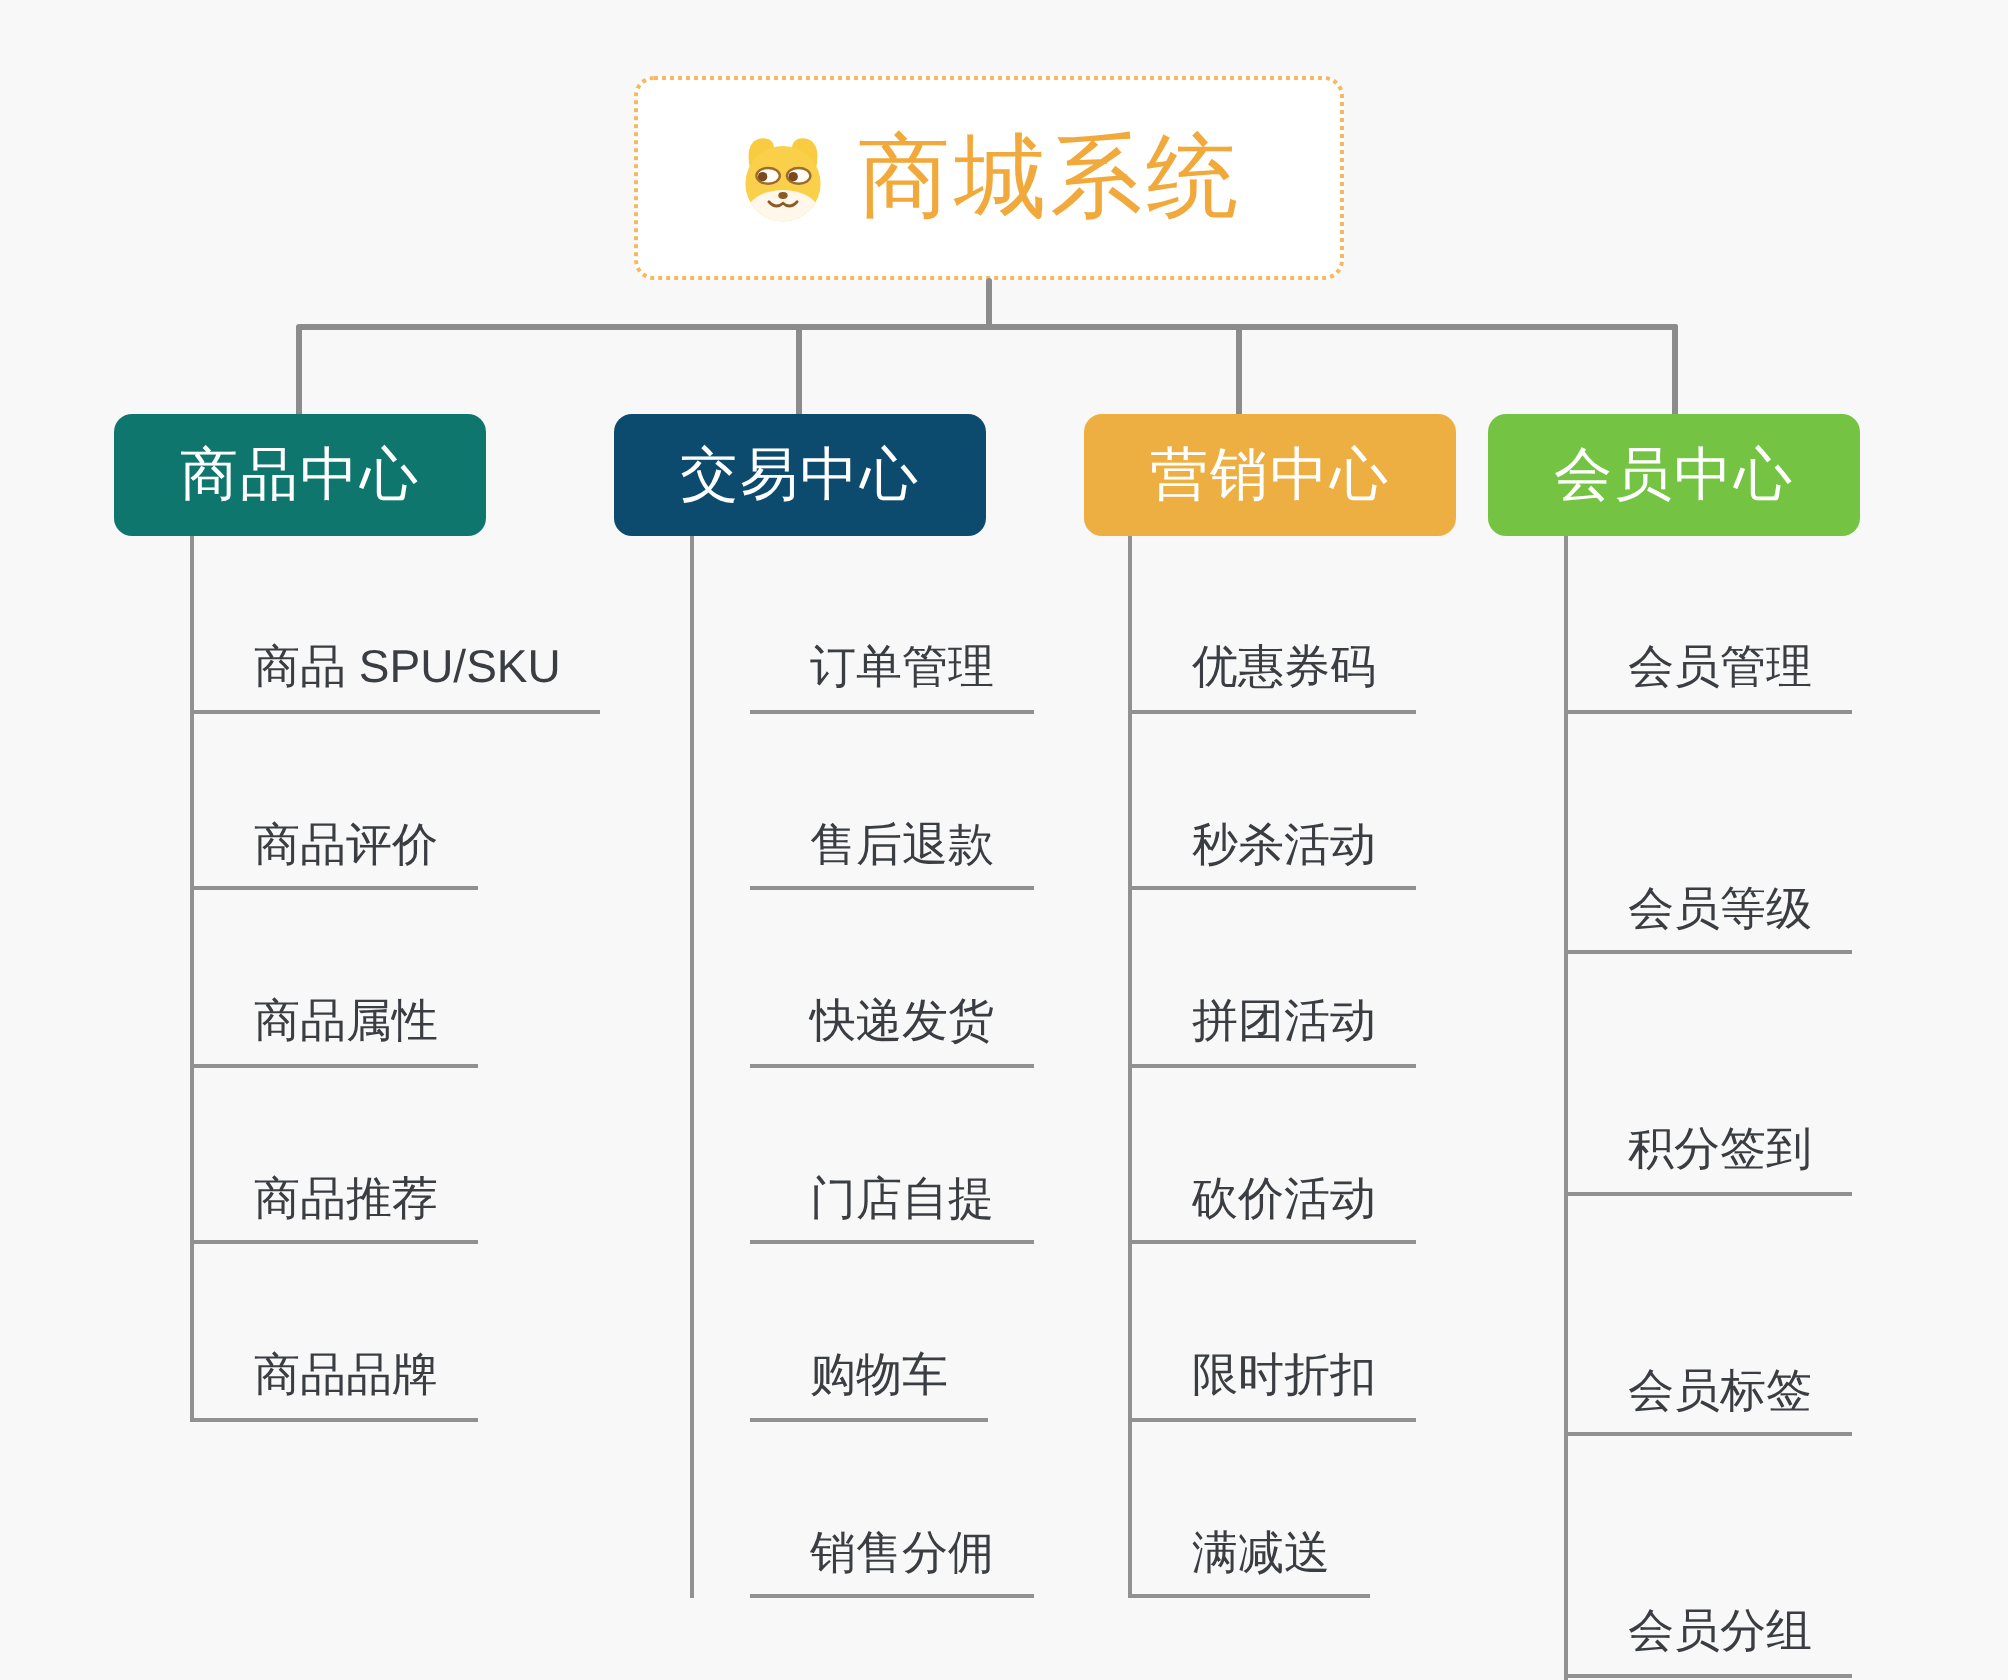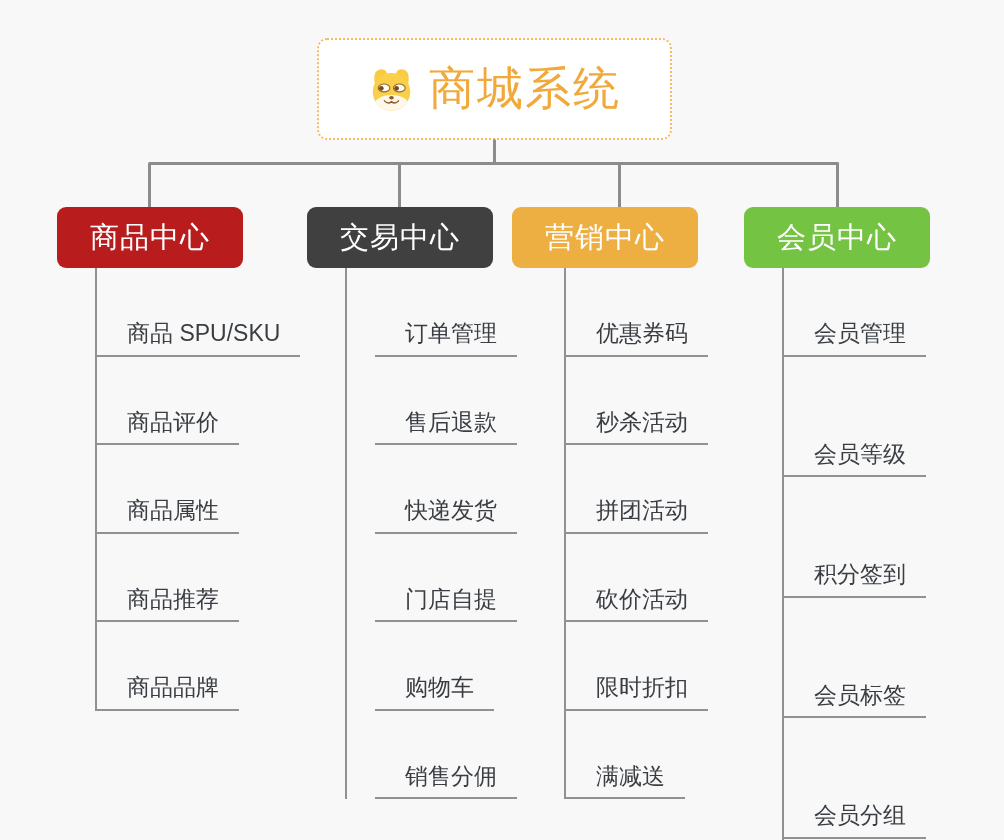--- a/index.html
+++ b/index.html
@@ -34,21 +34,21 @@
 
   
   .branch{
     position:absolute;top:207px;width:186px;height:61px;
     border-radius:9px;display:flex;align-items:center;justify-content:center;
     color:#ffffff;font-size:29px;letter-spacing:1px;white-space:nowrap;
     box-sizing:border-box;
   }
   .branch-1{left:57px;}
   .branch-2{left:307px;}
-  .branch-3{left:512px;}
+  .branch-3{left:542px;}
   .branch-4{left:744px;}
 
   
   .column{
     position:absolute;top:268px;
     display:flex;flex-direction:column;align-items:flex-start;
     border-left:2.5px solid #919191;
     margin-left:22px;
   }
   .col-1{left:73px;}
@@ -93,22 +93,22 @@
     <span class="title">商城系统</span>
   </div>
 
   <div class="line ln-root-drop"></div>
   <div class="line ln-horizontal"></div>
   <div class="line ln-drop-1"></div>
   <div class="line ln-drop-2"></div>
   <div class="line ln-drop-3"></div>
   <div class="line ln-drop-4"></div>
 
-  <div class="branch branch-1" style="background-color: #b91c1c;">商品中心</div>
-  <div class="branch branch-2" style="background-color: #404040; text-align: center;">交易中心</div>
+  <div class="branch branch-1" style="background-color: #0f766e;">商品中心</div>
+  <div class="branch branch-2" style="background-color: #0c4a6e; text-align: center;">交易中心</div>
   <div class="branch branch-3" style="background-color: rgb(237, 175, 65);">营销中心</div>
   <div class="branch branch-4" style="background-color: rgb(116, 195, 66);">会员中心</div>
 
   <div class="column col-1">
     <div class="leaf">
         <span class="label">商品 SPU/SKU</span>
       </div>
     <div class="leaf">
         <span class="label">商品评价</span>
       </div>

